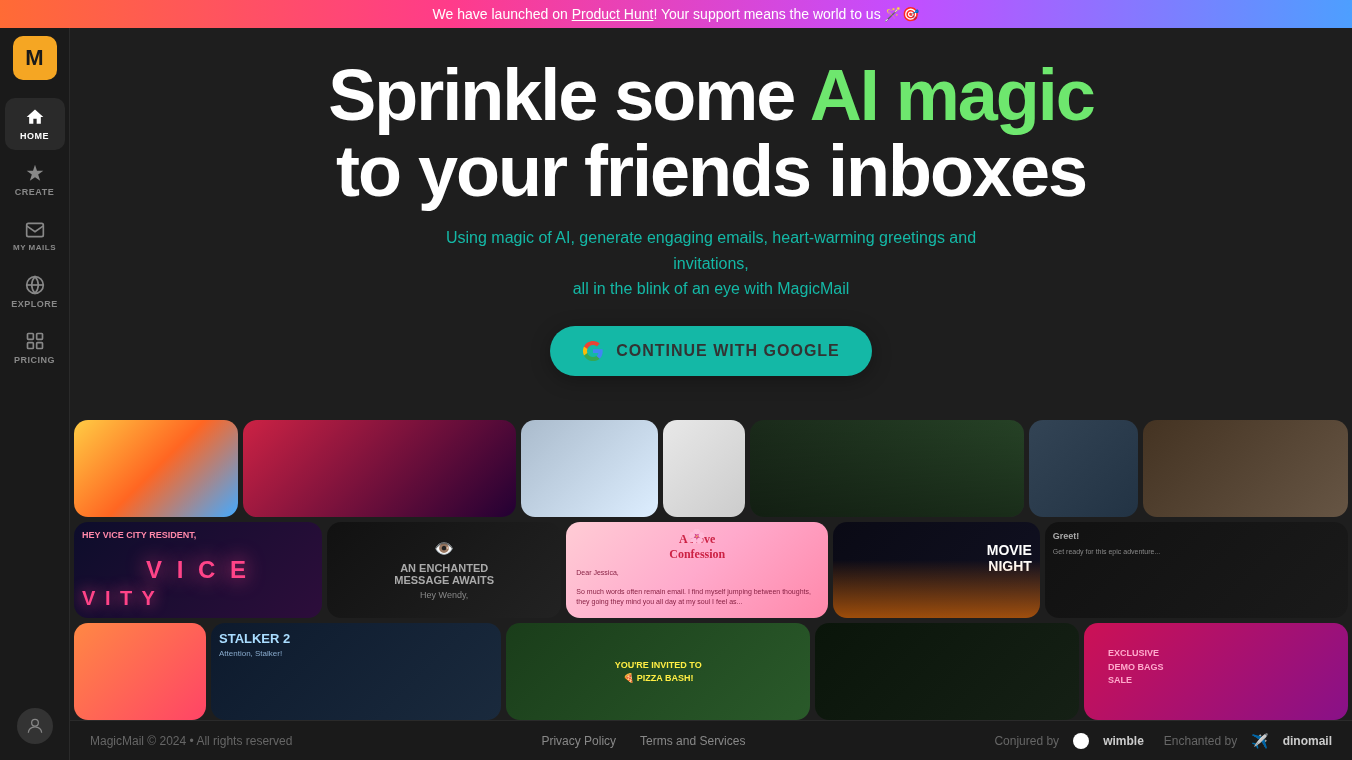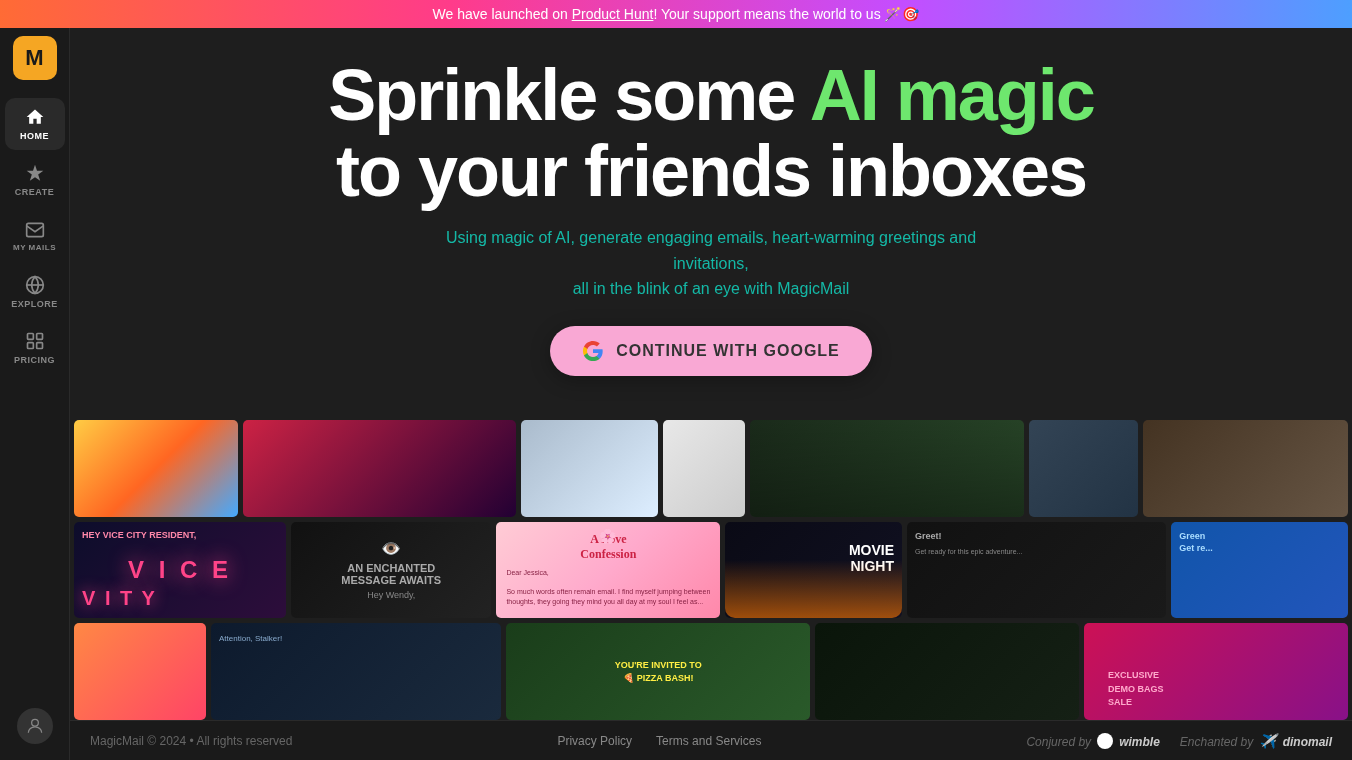--- a/index.html
+++ b/index.html
@@ -149,21 +149,21 @@
       line-height: 1.6;
       max-width: 600px;
       margin-bottom: 24px;
     }
 
     
     .cta-button {
       display: flex;
       align-items: center;
       gap: 12px;
-      background: #f9a8d4;
+      background: #14b8a6;
       border: none;
       border-radius: 50px;
       padding: 14px 32px;
       font-size: 16px;
       font-weight: 700;
       color: #333;
       cursor: pointer;
       letter-spacing: 1px;
       box-shadow: 0 4px 20px rgba(0,0,0,0.3);
       transition: transform 0.2s;
@@ -201,23 +201,22 @@
     }
     .footer-right {
       display: flex;
       gap: 20px;
       font-size: 12px;
       color: #666;
       align-items: center;
     }
     .footer-brand {
       display: flex;
-      align-items: flex-end;
-      gap: 6px;
-      font-style: italic;
+      align-items: center;
+      gap: 14px;
     }
 
     
     .gallery-container {
       flex: 1;
       overflow: hidden;
       position: relative;
       padding: 0 4px;
     }
 
@@ -230,21 +229,21 @@
 
     .gallery-row-1,
     .gallery-row-2,
     .gallery-row-3 {
       display: flex;
       gap: 5px;
       flex: 1;
     }
 
     .g-card {
-      border-radius: 5px;
+      border-radius: 14px;
       overflow: hidden;
       position: relative;
       min-height: 60px;
     }
 
     
     .gc-r1c1 { flex: 1.2; background: linear-gradient(135deg, #ffcc44, #ff6622, #44aaff); }
     .gc-r1c2 { flex: 2; background: linear-gradient(135deg, #cc2244, #220033); }
     .gc-r1c3 { flex: 1; background: linear-gradient(135deg, #aabbcc, #ddeeff); }
     .gc-r1c4 { flex: 0.6; background: linear-gradient(135deg, #e8e8e8, #cccccc); }
@@ -444,40 +443,38 @@
           <div class="g-card gc-r2c4">
             <div style="position:absolute;top:20px;right:8px;font-size:14px;font-weight:bold;color:white;text-align:right;">MOVIE<br>NIGHT</div>
             <div style="position:absolute;bottom:0;left:0;right:0;height:60%;background:linear-gradient(0deg,rgba(255,120,0,0.6),transparent);border-radius:0 0 10px 10px;"></div>
           </div>
           <div class="g-card gc-r2c5">
             <div style="position:absolute;inset:0;padding:8px;font-size:7px;color:#888;line-height:1.5;">
               <div style="font-size:9px;color:#aaa;margin-bottom:4px;font-weight:bold;">Greet!</div>
               Get ready for this epic adventure...
             </div>
           </div>
-          <div class="g-card gc-r2c6">
-            <div style="position:absolute;top:8px;left:8px;font-size:9px;color:#aaddff;font-weight:bold;line-height:1.4;">Green<br>Get re...</div>
-          </div>
         </div>
 
         <div class="gallery-row-3">
           <div class="g-card gc-r3c1"></div>
           <div class="g-card gc-r3c2">
             <div style="position:absolute;inset:0;padding:8px;">
+              <div style="font-size:13px;color:#aaddff;font-weight:bold;">STALKER 2</div>
               <div style="font-size:8px;color:#88aacc;margin-top:3px;">Attention, Stalker!</div>
             </div>
           </div>
           <div class="g-card gc-r3c3">
             <div style="position:absolute;inset:0;padding:13px;display:flex;flex-direction:column;align-items:center;justify-content:center;">
               <div style="font-size:9px;color:#ffee44;font-weight:bold;text-align:center;line-height:1.4;">YOU'RE INVITED TO<br>🍕 PIZZA BASH!</div>
             </div>
           </div>
           <div class="g-card gc-r3c4"></div>
           <div class="g-card gc-r3c5">
-            <div style="position:absolute;inset:0;padding:24px;margin-top:22px;">
+            <div style="position:absolute;inset:0;padding:24px;">
               <div style="font-size:9px;color:#ffaacc;font-weight:bold;line-height:1.5;">EXCLUSIVE<br>DEMO BAGS<br>SALE</div>
             </div>
           </div>
         </div>
 
       </div>
     </div>
 
     <footer class="footer">
       <span class="footer-left">MagicMail © 2024 • All rights reserved</span>

